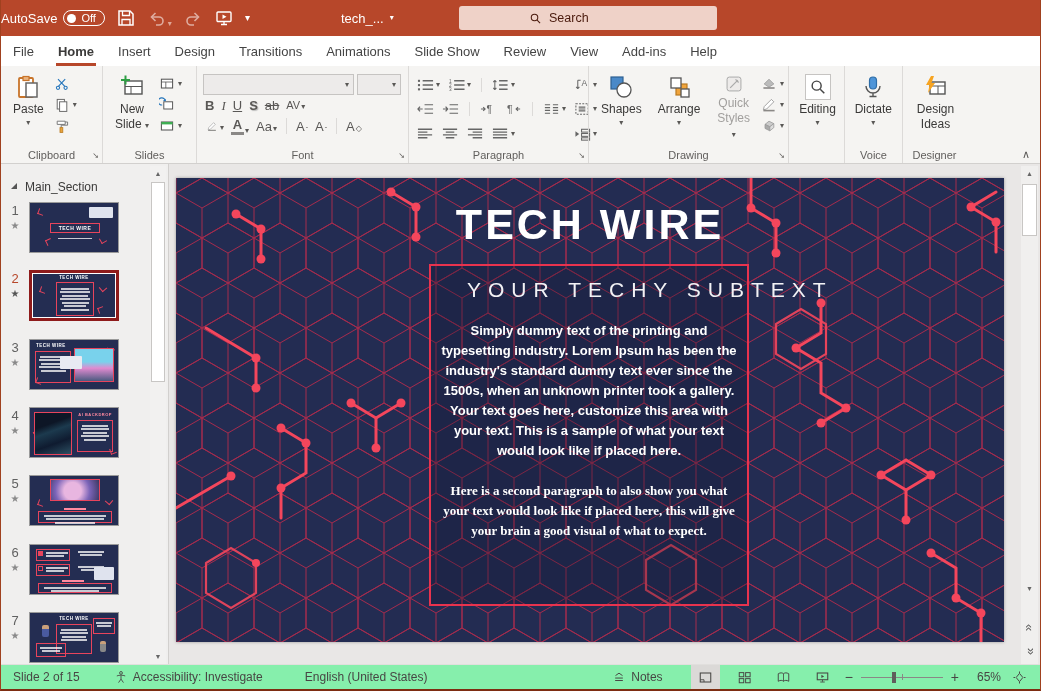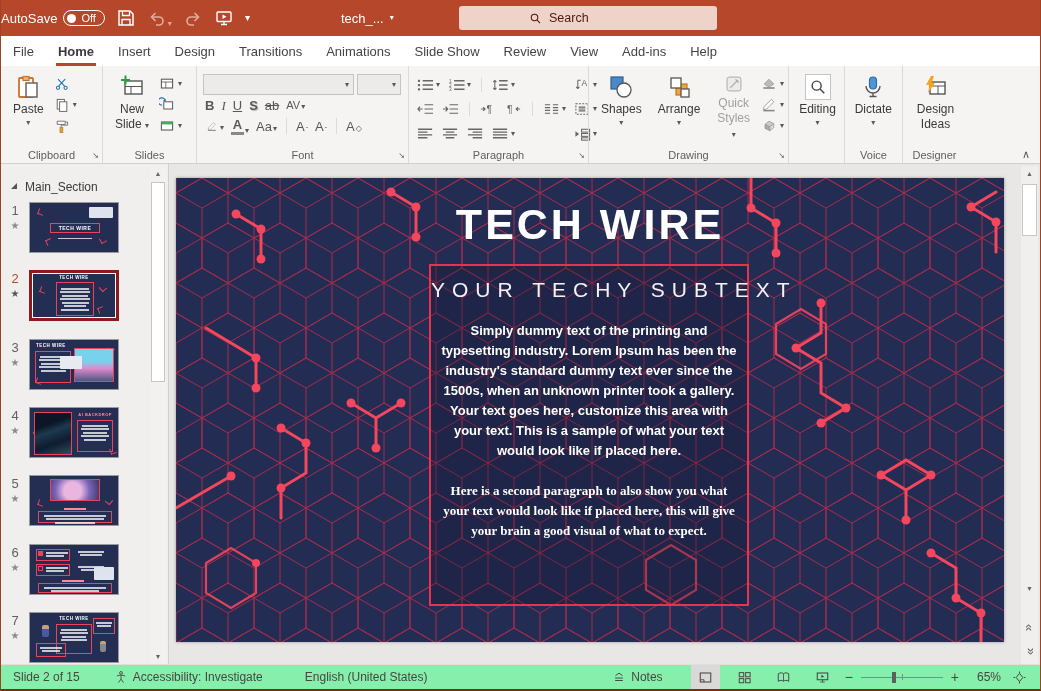--- a/index.html
+++ b/index.html
@@ -78,21 +78,21 @@
   .redbox{border:1px solid #E8445C;}
   .panel-scroll{position:absolute;right:2px;top:2px;bottom:2px;width:16px;background:#F2F1F0;}
   .scr-arrow{height:15px;display:flex;align-items:center;justify-content:center;font-size:7px;color:#666;cursor:pointer;}
   .scr-thumb{position:absolute;left:1px;right:1px;background:#fff;border:1px solid #C8C6C4;cursor:pointer;}
   
   .canvas{position:relative;flex:1;background:var(--canvas-bg);}
   .slide{position:absolute;left:7px;top:14px;width:828px;height:464px;background:var(--slide-bg);box-shadow:0 0 3px rgba(0,0,0,.35);}
   .slide-bg{position:absolute;left:0;top:0;}
   .sl-title{position:absolute;left:0;right:0;top:22px;text-align:center;color:#fff;font-size:43px;font-weight:800;letter-spacing:3px;cursor:pointer;}
   .sl-box{position:absolute;left:253px;top:86px;width:320px;height:342px;border:2px solid #E8334E;background:rgba(17,22,45,.28);padding-top:12px;cursor:pointer;}
-  .sl-sub{text-align:center;color:#F2F2F5;font-size:21px;letter-spacing:7px;font-weight:400;margin-bottom:19px;white-space:nowrap;}
+  .sl-sub{text-align:center;color:#F2F2F5;font-size:21px;letter-spacing:7px;font-weight:400;margin-bottom:19px;white-space:nowrap;padding-left:36px;}
   .sl-p{width:296px;margin:0 auto;text-align:center;color:#fff;font-size:13px;font-weight:bold;line-height:20px;}
   .sl-p + .sl-p{margin-top:20px;font-family:Liberation Serif, serif;}
   .vscroll{position:absolute;right:2px;top:2px;width:17px;bottom:2px;background:#F0EFEE;}
   .vscroll .scr-thumb{top:18px;height:52px;}
   .navdbl{position:absolute;left:0;right:0;height:22px;display:flex;align-items:center;justify-content:center;color:#555;font-size:13px;cursor:pointer;}
   .navdbl span{display:inline-block;transform:rotate(90deg);}
   .navdbl.next span{transform:rotate(-90deg);}
   
   .statusbar{position:absolute;left:0;bottom:0;right:0;height:25px;background:#86efac;border-top:1px solid #E1DFDD;display:flex;align-items:center;font-size:12px;color:#484644;}
   .st-item{padding:0 12px;display:flex;align-items:center;gap:5px;cursor:pointer;height:100%;}

